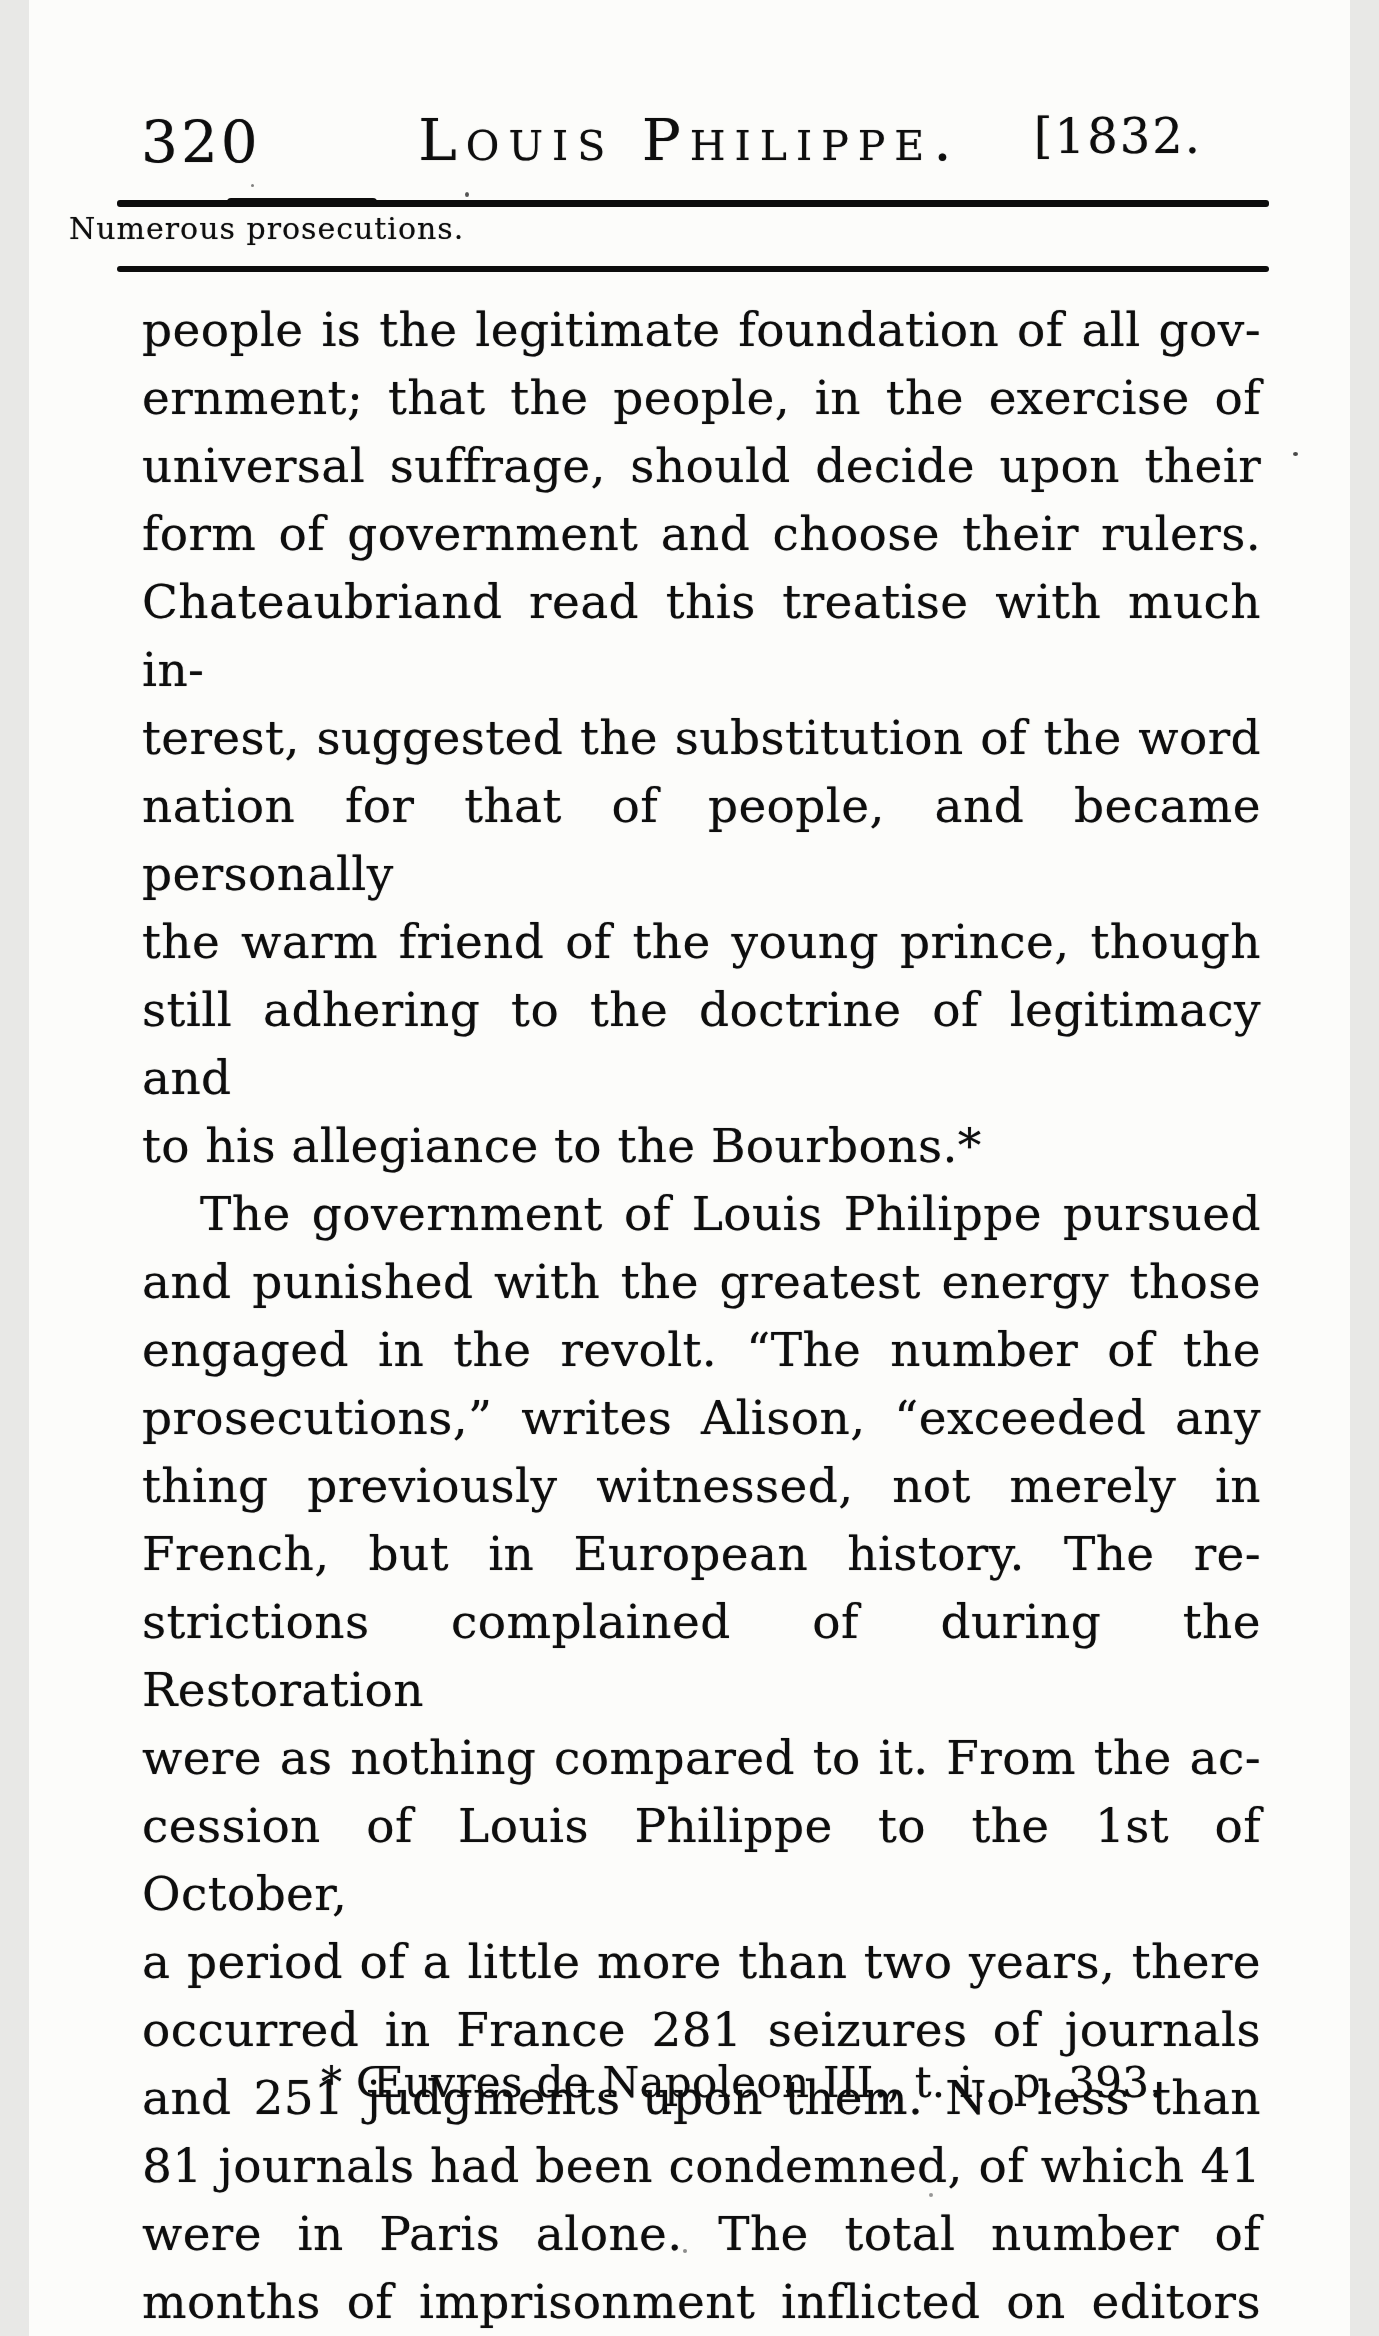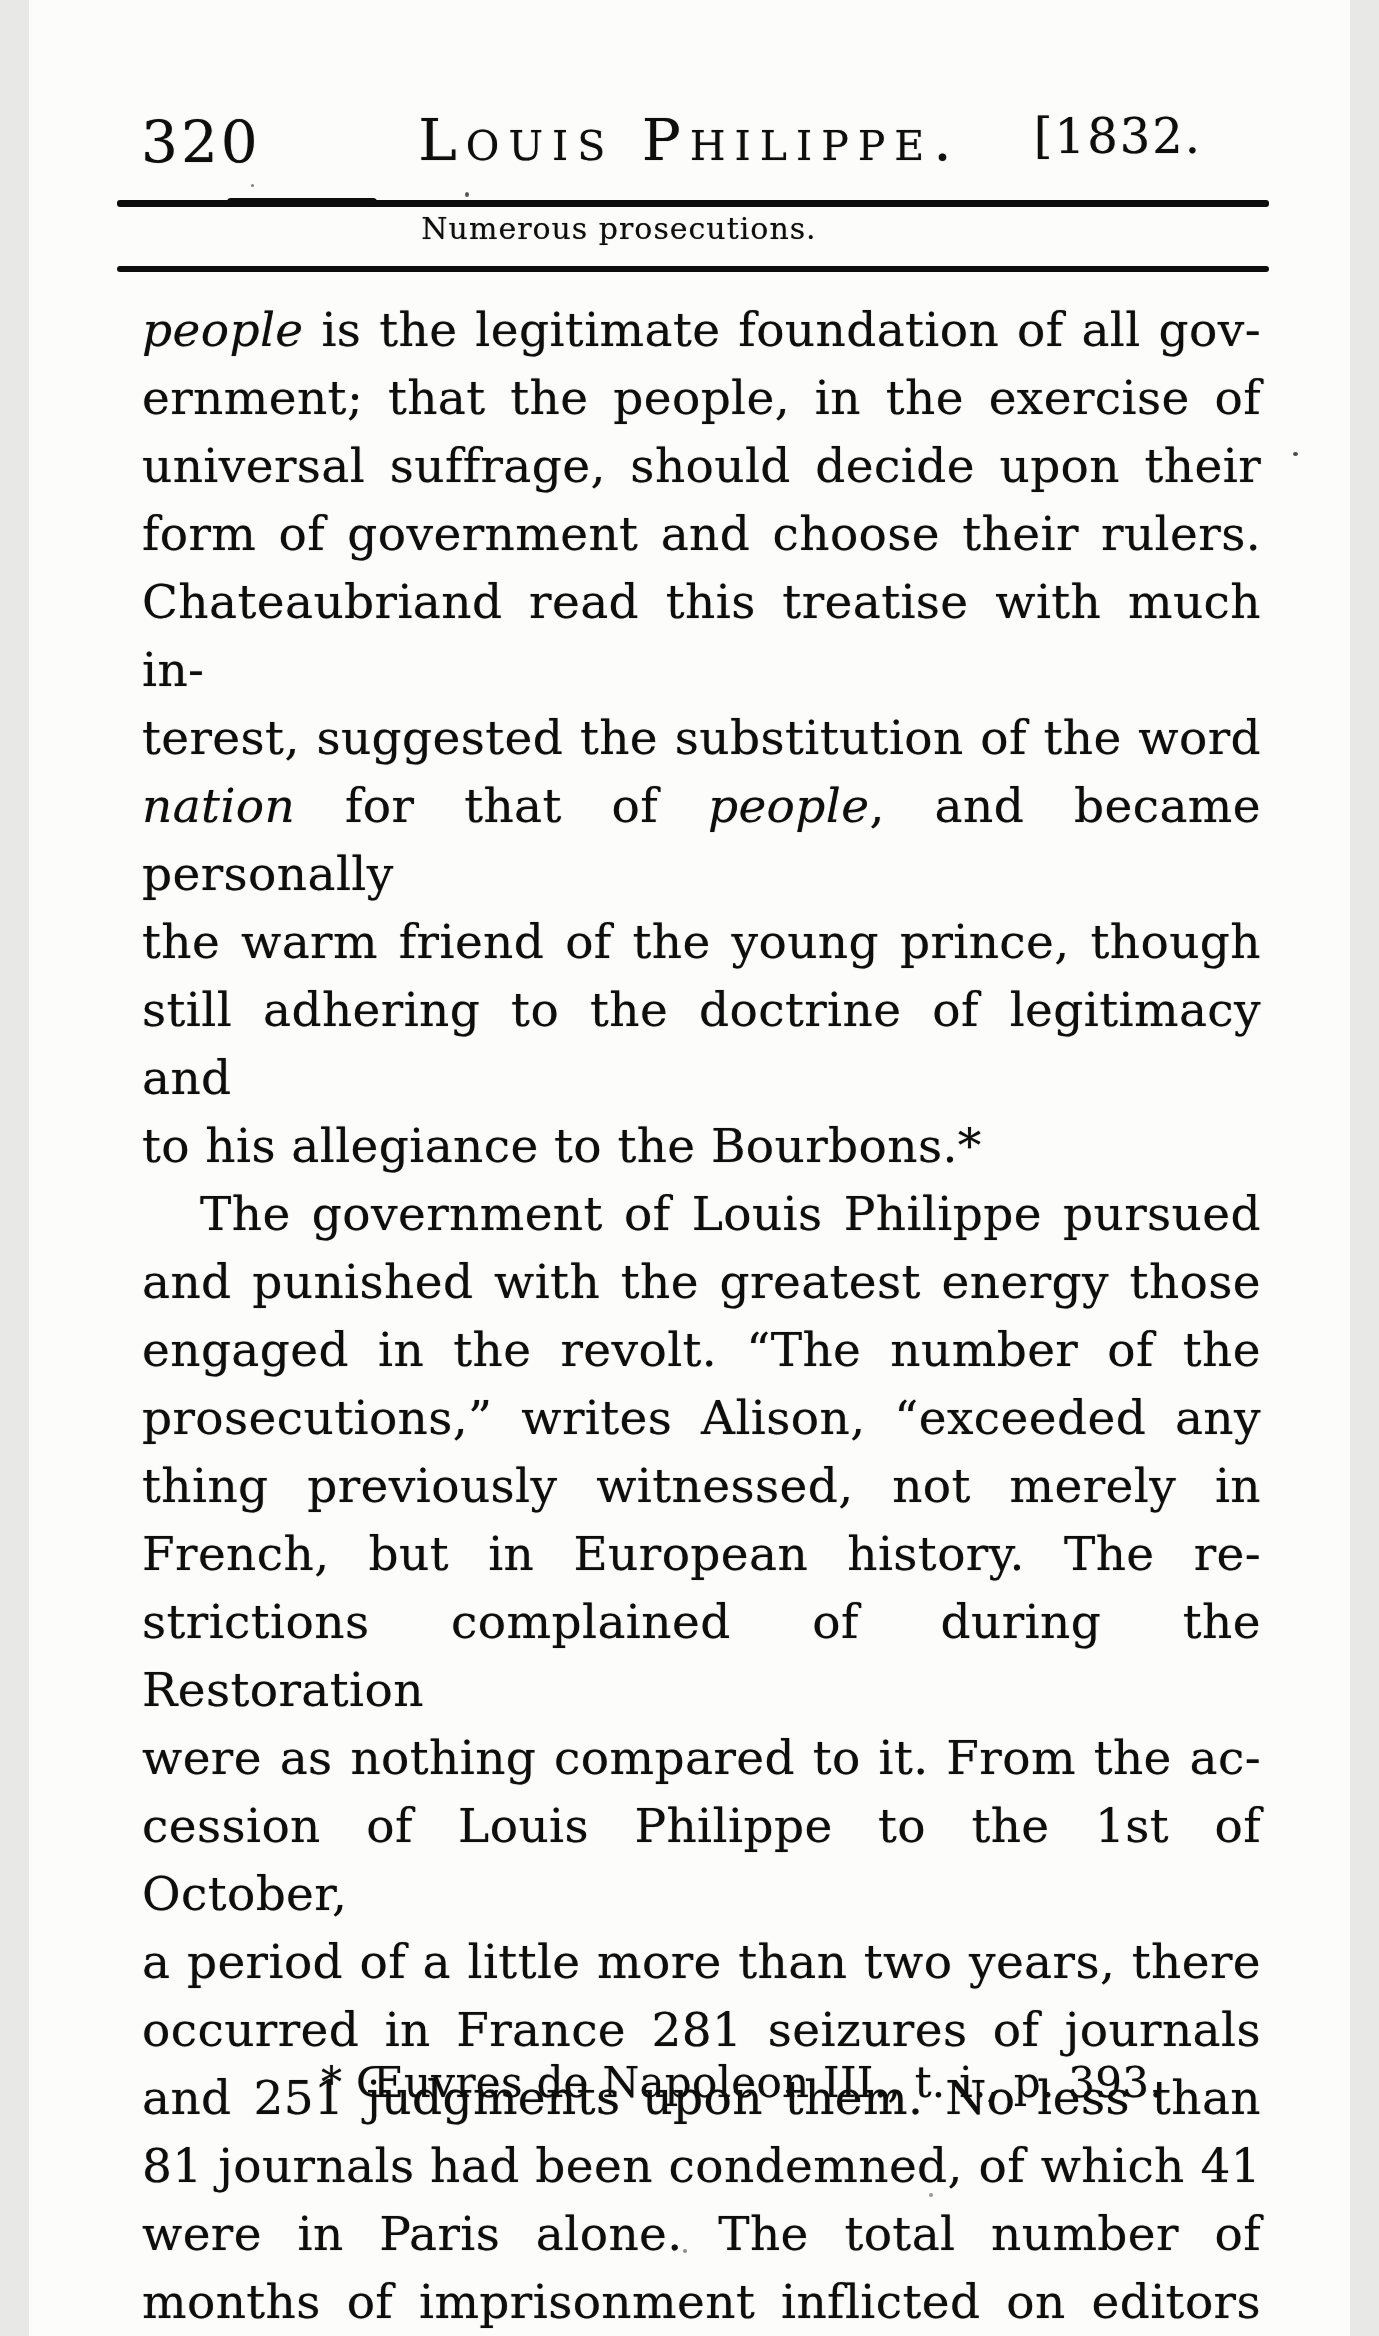--- a/index.html
+++ b/index.html
@@ -33,31 +33,31 @@
     background:#0d0d0d; border-radius:3px;
   }
   .rule1 { top:200px; height:7px; }
   .rule1::before {
     content:""; position:absolute; left:110px; top:-2px;
     width:150px; height:9px; background:inherit; border-radius:4px;
   }
   .rule2 { top:266px; height:6px; }
   .rhead {
     position:absolute; left:0; top:211px; width:1180px;
-    text-align:center; font-size:30px; letter-spacing:1px;
+    font-size:30px; letter-spacing:1px;padding-left:40px;
   }
   
   .bodycol {
     position:absolute; left:113px; top:296px; width:1119px;
     font-size:47px; line-height:68px; letter-spacing:.4px;
   }
   .line { text-align:justify; text-align-last:justify; }
   .line.noj { text-align-last:left; }
   .line.ind { text-indent:58px; }
-  .it { font-style:italic; }
+  .it { }
   
   .footnote {
     position:absolute; left:292px; top:2058px;
     font-size:42px; letter-spacing:.3px;
   }
   
   .speck { position:absolute; background:#1c1c1c; border-radius:50%; }
   .s1 { left:436px; top:192px; width:4px; height:5px; opacity:.75; }
   .s2 { left:222px; top:184px; width:3px; height:3px; opacity:.55; }
   .s3 { left:1264px; top:452px; width:5px; height:4px; opacity:.8; }

